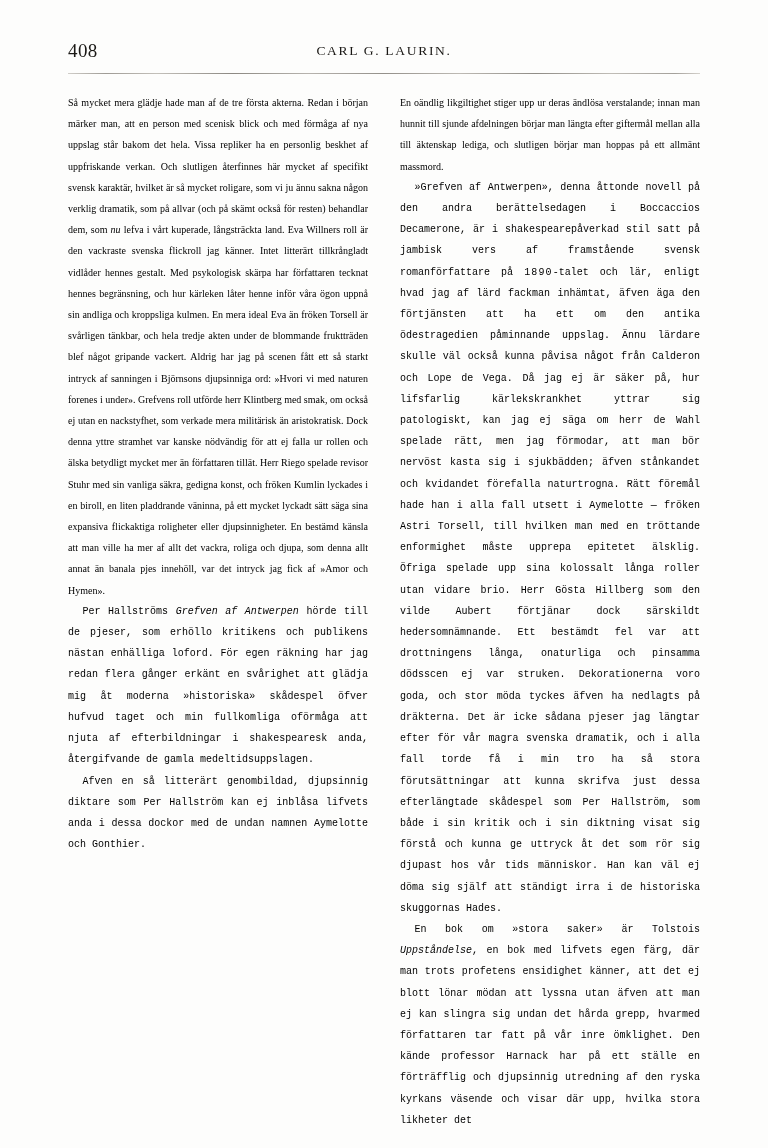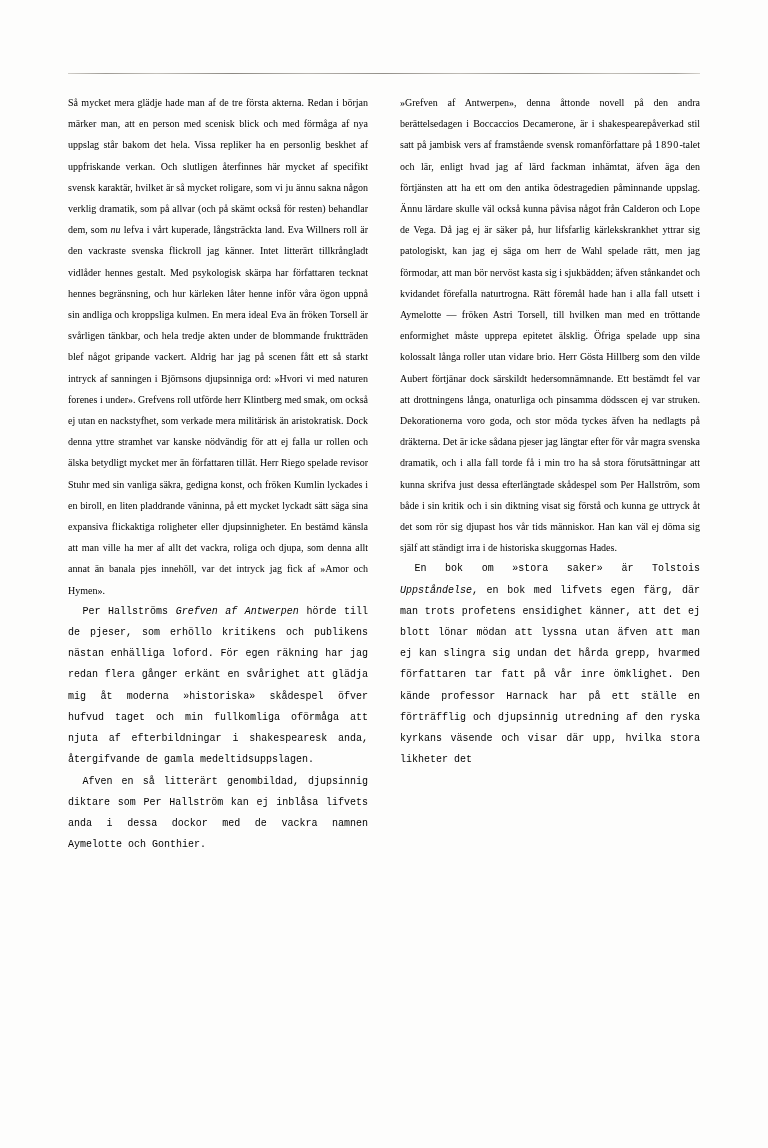--- a/index.html
+++ b/index.html
@@ -94,37 +94,42 @@
   }
   .oldnum {
     letter-spacing: 1.1px;
   }
 </style>
 </head>
 <body>
 
 <div class="page">
 
+  <div class="header">
+    <div class="folio">408</div>
+    <div class="runhead">CARL G. LAURIN.</div>
+  </div>
 
   <div class="rule"></div>
 
   <div class="columns">
 
     <div class="col">
 
       <p class="para"><span>Så mycket mera glädje hade man af de tre första akterna. Redan i början märker man, att en person med scenisk blick och med förmåga af nya uppslag står bakom det hela. Vissa repliker ha en personlig beskhet af uppfriskande verkan. Och slutligen återfinnes här mycket af specifikt svensk karaktär, hvilket är så mycket roligare, som vi ju ännu sakna någon verklig dramatik, som på allvar (och på skämt också för resten) behandlar dem, som </span><span class="it">nu</span><span> lefva i vårt kuperade, långsträckta land. Eva Willners roll är den vackraste svenska flickroll jag känner. Intet litterärt tillkrångladt vidlåder hennes gestalt. Med psykologisk skärpa har författaren tecknat hennes begränsning, och hur kärleken låter henne inför våra ögon uppnå sin andliga och kroppsliga kulmen. En mera ideal Eva än fröken Torsell är svårligen tänkbar, och hela tredje akten under de blommande fruktträden blef något gripande vackert. Aldrig har jag på scenen fått ett så starkt intryck af sanningen i Björnsons djupsinniga ord: »Hvori vi med naturen forenes i under». Grefvens roll utförde herr Klintberg med smak, om också ej utan en nackstyfhet, som verkade mera militärisk än aristokratisk. Dock denna yttre stramhet var kanske nödvändig för att ej falla ur rollen och älska betydligt mycket mer än författaren tillät. Herr Riego spelade revisor Stuhr med sin vanliga säkra, gedigna konst, och fröken Kumlin lyckades i en biroll, en liten pladdrande väninna, på ett mycket lyckadt sätt säga sina expansiva flickaktiga roligheter eller djupsinnigheter. En bestämd känsla att man ville ha mer af allt det vackra, roliga och djupa, som denna allt annat än banala pjes innehöll, var det intryck jag fick af »Amor och Hymen».</span></p>
 
       <p class="para"><span>Per Hallströms </span><span class="it">Grefven af Antwerpen</span><span> hörde till de pjeser, som erhöllo kritikens och publikens nästan enhälliga loford. För egen räkning har jag redan flera gånger erkänt en svårighet att glädja mig åt moderna »historiska» skådespel öfver hufvud taget och min fullkomliga oförmåga att njuta af efterbildningar i shakespearesk anda, återgifvande de gamla medeltidsuppslagen.</span></p>
 
-      <p class="para">Afven en så litterärt genombildad, djupsinnig diktare som Per Hallström kan ej inblåsa lifvets anda i dessa dockor med de vackra namnen Aymelotte och Gonthier.</p>
+      <p class="para">Afven en så litterärt genombildad, djupsinnig diktare som Per Hallström kan ej inblåsa lifvets anda i dessa dockor med de undan namnen Aymelotte och Gonthier.</p>
 
     </div>
 
     <div class="col">
 
+      <p class="para">En oändlig likgiltighet stiger upp ur deras ändlösa verstalande; innan man hunnit till sjunde afdelningen börjar man längta efter giftermål mellan alla till äktenskap lediga, och slutligen börjar man hoppas på ett allmänt massmord.</p>
 
       <p class="para"><span>»Grefven af Antwerpen», denna åttonde novell på den andra berättelsedagen i Boccaccios Decamerone, är i shakespearepåverkad stil satt på jambisk vers af framstående svensk romanförfattare på </span><span class="oldnum">1890</span><span>-talet och lär, enligt hvad jag af lärd fackman inhämtat, äfven äga den förtjänsten att ha ett om den antika ödestragedien påminnande uppslag. Ännu lärdare skulle väl också kunna påvisa något från Calderon och Lope de Vega. Då jag ej är säker på, hur lifsfarlig kärlekskrankhet yttrar sig patologiskt, kan jag ej säga om herr de Wahl spelade rätt, men jag förmodar, att man bör nervöst kasta sig i sjukbädden; äfven stånkandet och kvidandet förefalla naturtrogna. Rätt föremål hade han i alla fall utsett i Aymelotte — fröken Astri Torsell, till hvilken man med en tröttande enformighet måste upprepa epitetet älsklig. Öfriga spelade upp sina kolossalt långa roller utan vidare brio. Herr Gösta Hillberg som den vilde Aubert förtjänar dock särskildt hedersomnämnande. Ett bestämdt fel var att drottningens långa, onaturliga och pinsamma dödsscen ej var struken. Dekorationerna voro goda, och stor möda tyckes äfven ha nedlagts på dräkterna. Det är icke sådana pjeser jag längtar efter för vår magra svenska dramatik, och i alla fall torde få i min tro ha så stora förutsättningar att kunna skrifva just dessa efterlängtade skådespel som Per Hallström, som både i sin kritik och i sin diktning visat sig förstå och kunna ge uttryck åt det som rör sig djupast hos vår tids människor. Han kan väl ej döma sig själf att ständigt irra i de historiska skuggornas Hades.</span></p>
 
       <p class="para"><span>En bok om »stora saker» är Tolstois </span><span class="it">Uppståndelse</span><span>, en bok med lifvets egen färg, där man trots profetens ensidighet känner, att det ej blott lönar mödan att lyssna utan äfven att man ej kan slingra sig undan det hårda grepp, hvarmed författaren tar fatt på vår inre ömklighet. Den kände professor Harnack har på ett ställe en förträfflig och djupsinnig utredning af den ryska kyrkans väsende och visar där upp, hvilka stora likheter det</span></p>
 
     </div>
 
   </div>
 
 </div>

